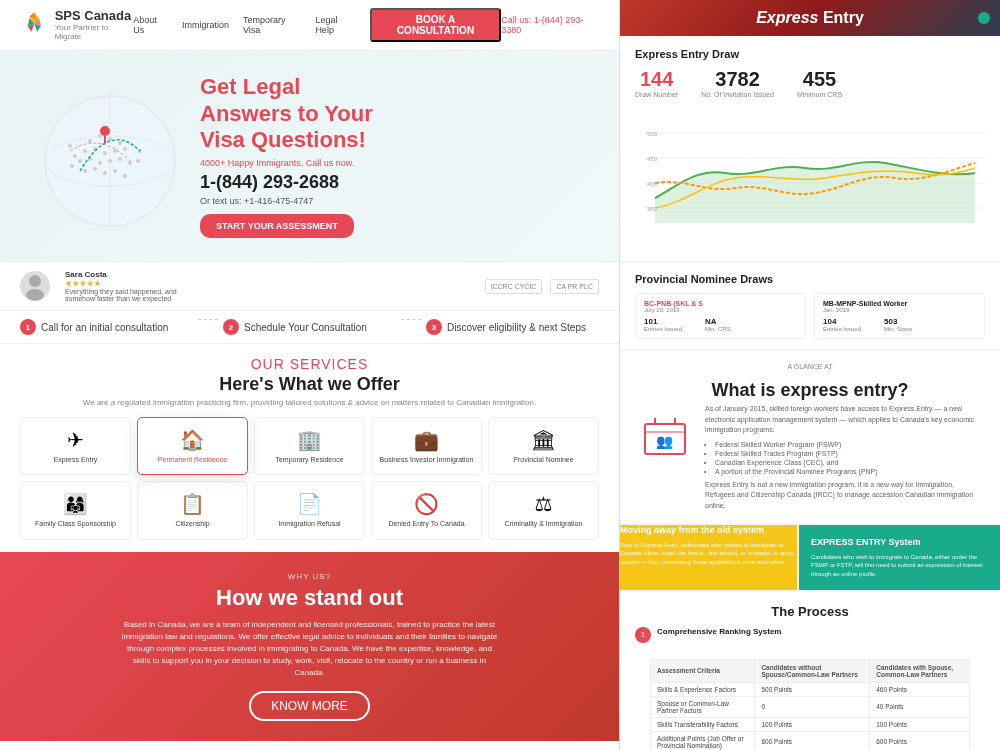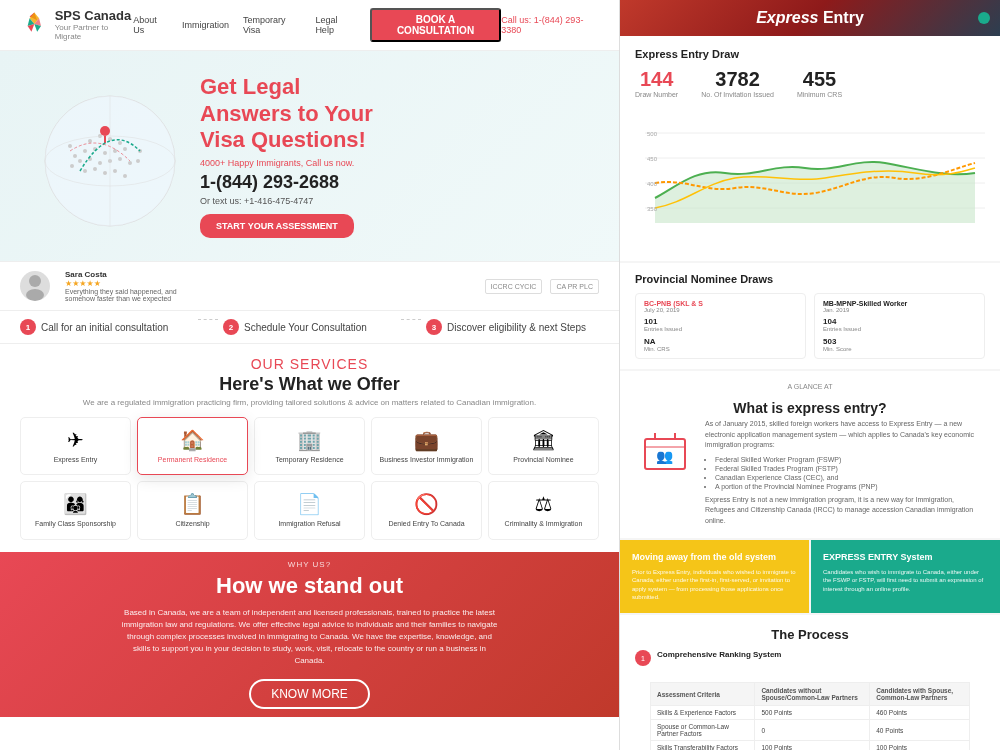--- a/index.html
+++ b/index.html
@@ -104,21 +104,21 @@
       border-color: #e84855;
       position: relative;
     }
     .service-icon { font-size: 20px; margin-bottom: 4px; }
     .service-label { font-size: 7px; color: #444; line-height: 1.2; }
     .service-item.active .service-label { color: #e84855; }
 
     
     .standout-section {
       background: linear-gradient(135deg, #e84855, #c0392b);
-      padding: 8px;
+      padding: 20px;
       text-align: center;
       color: #fff;
     }
     .standout-label { font-size: 8px; text-transform: uppercase; letter-spacing: 1px; margin-bottom: 4px; opacity: 0.8; }
     .standout-title { font-size: 22px; font-weight: bold; margin-bottom: 8px; }
     .standout-desc { font-size: 8px; opacity: 0.9; max-width: 380px; margin: 0 auto 12px; line-height: 1.5; }
     .standout-btn { background: transparent; border: 2px solid #fff; color: #fff; padding: 6px 20px; font-size: 12px; border-radius: 20px; cursor: pointer; }
 
     
     .right-panel {
@@ -167,46 +167,46 @@
     .provincial-section {
       background: #fff;
       padding: 10px 15px;
       margin-top: 2px;
     }
     .provincial-title { font-size: 11px; font-weight: bold; color: #222; margin-bottom: 8px; }
     .provincial-items { display: flex; gap: 8px; }
     .prov-item { border: 1px solid #eee; border-radius: 4px; padding: 6px 8px; flex: 1; }
     .prov-name { font-size: 7px; font-weight: bold; color: #e84855; }
     .prov-date { font-size: 6px; color: #888; }
-    .prov-stats { display: flex; gap: 5px; margin-top: 4px; flex-direction: column; }
+    .prov-stats { display: flex; gap: 23px; margin-top: 4px; }
     .prov-stat { font-size: 8px; font-weight: bold; color: #222; }
     .prov-stat-label { font-size: 6px; color: #888; }
 
     
     .what-section {
       background: #fff;
       padding: 12px 15px;
       margin-top: 2px;
     }
-    .what-title { text-align: center; font-size: 14px; font-weight: bold; color: #222; margin-bottom: 3px; }
+    .what-title { text-align: center; font-size: 18px; font-weight: bold; color: #222; margin-bottom: 3px; }
     .what-subtitle { text-align: center; font-size: 7px; color: #888; margin-bottom: 10px; }
     .what-content { display: flex; gap: 10px; }
     .what-icon-area { width: 60px; flex-shrink: 0; }
     .what-text { font-size: 7px; color: #666; line-height: 1.5; }
     .what-list { font-size: 7px; color: #666; margin-top: 5px; padding-left: 10px; }
     .what-list li { margin-bottom: 2px; }
 
     
     .two-col-section {
       display: flex;
       gap: 2px;
       margin-top: 2px;
       background: #f5f5f5;
     }
-    .col-old { background: #f5c518; padding: 12px; flex: 1; }
+    .col-old { background: #f5c518; padding: 0; flex: 1; }
     .col-new { background: #1aaa8c; padding: 12px; flex: 1; }
     .col-title { font-size: 9px; font-weight: bold; color: #fff; margin-bottom: 5px; line-height: 1.2; }
     .col-text { font-size: 6px; color: rgba(255,255,255,0.9); line-height: 1.4; }
 
     
     .process-section {
       background: #fff;
       padding: 12px 15px;
       margin-top: 2px;
     }

